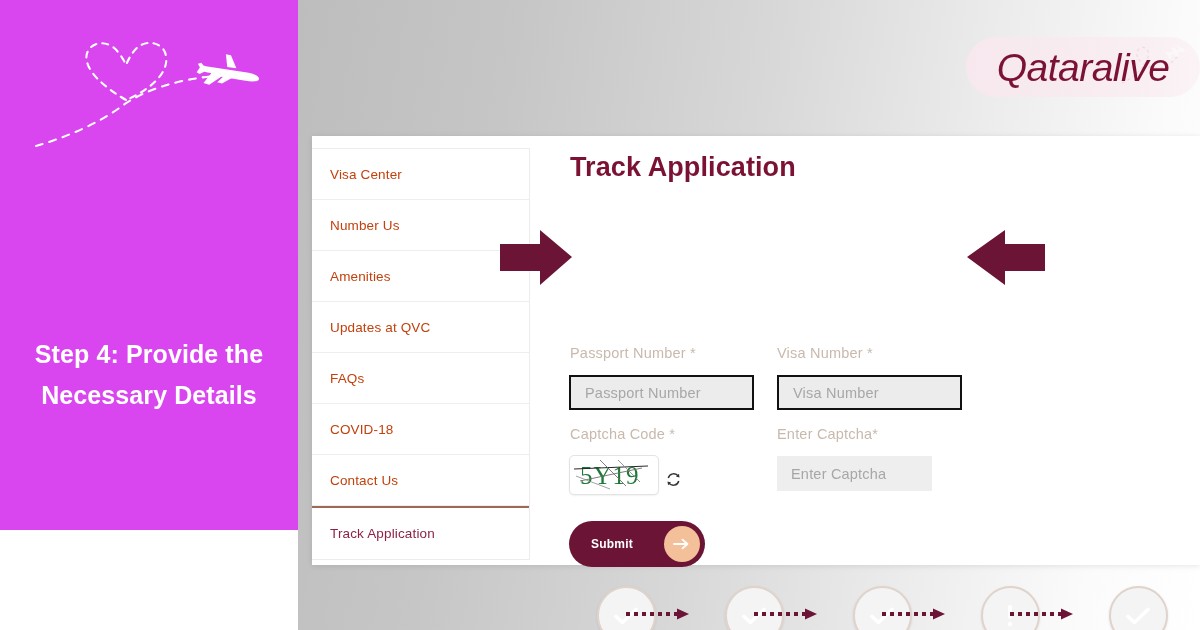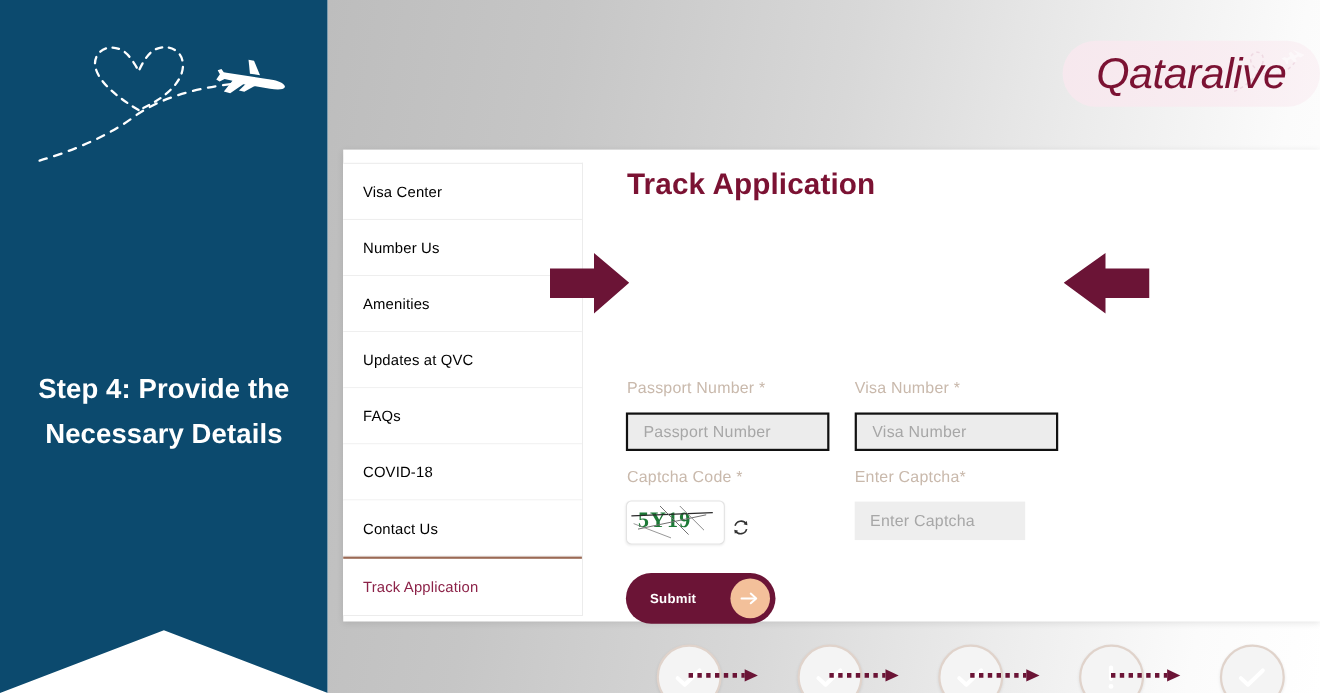--- a/index.html
+++ b/index.html
@@ -29,22 +29,22 @@
     height: 630px;
     background: linear-gradient(100deg, #bdbdbd 0%, #c6c6c6 22%, #d8d8d8 48%, #ececec 70%, #fbfbfb 88%, #ffffff 100%);
   }
 
   
   .left-panel {
     position: absolute;
     left: 0;
     top: 0;
     width: 298px;
-    height: 630px;
-    background: #0c4a6e;
+    height: 530px;
+    background: #d946ef;
     -webkit-clip-path: polygon(0 0, 298px 0, 298px 630px, 298px 630px, 149px 573px, 0 630px);
     clip-path: polygon(0 0, 298px 0, 298px 630px, 298px 630px, 149px 573px, 0 630px);
   }
   .left-panel-inner {
     position: absolute;
     inset: 0;
   }
 
   
   .heart-plane {
@@ -127,21 +127,21 @@
     box-sizing: border-box;
   }
   .nav-item {
     height: 51px;
     display: flex;
     align-items: center;
     padding-left: 18px;
     box-sizing: border-box;
     border-bottom: 1px solid #eeeeee;
     font-size: 13.5px;
-    color: #000000;
+    color: #c2410c;
     letter-spacing: 0.15px;
     cursor: pointer;
     background: #ffffff;
   }
   .nav-item:last-child { border-bottom: none; }
   .nav-item.active {
     color: #8c2248;
     border-top: 2px solid #9b6a55;
     height: 53px;
   }
@@ -214,22 +214,22 @@
     border: 1px solid #e3e3e3;
     border-radius: 5px;
     box-shadow: 0 1px 2px rgba(0,0,0,0.06);
     overflow: hidden;
   }
   .captcha-text {
     position: absolute;
     left: 10px;
     top: 7px;
     font-family: "Liberation Serif", serif;
-    font-weight: bold;
-    font-size: 20px;
+    font-weight: normal;
+    font-size: 25px;
     color: #1d7a37;
     letter-spacing: 1px;
     line-height: 1;
   }
   .captcha-strokes { position: absolute; inset: 0; }
   .captcha-refresh {
     position: absolute;
     left: 108px;
     top: 336px;
     width: 15px;

